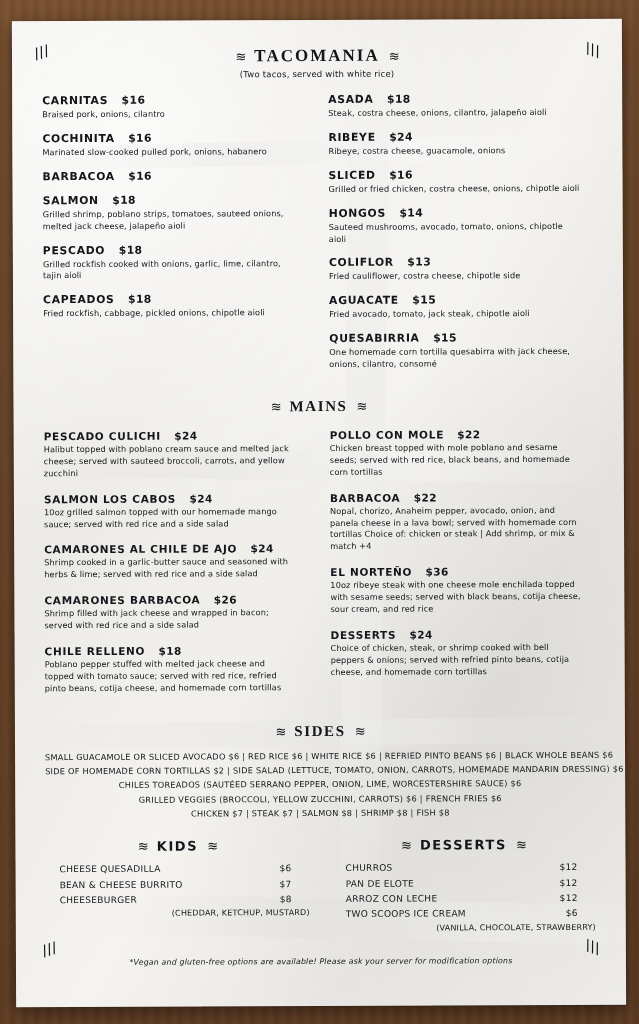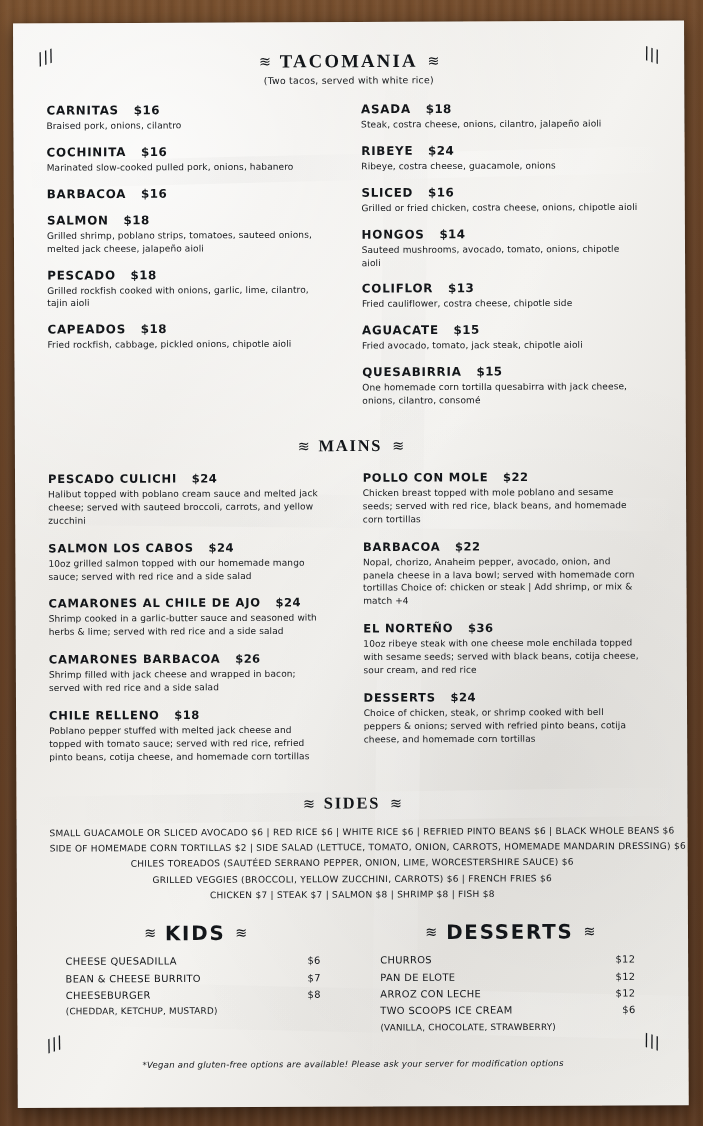--- a/index.html
+++ b/index.html
@@ -148,40 +148,41 @@
   .bottom-cols {
     display: flex;
     gap: 22px;
     margin-top: 18px;
   }
   .bottom-cols .col { width: 50%; }
   .small-title {
     text-align: right;
     font-weight: 700;
     letter-spacing: 1.6px;
-    font-size: 18px;
+    font-size: 13px;
   }
   .price-list {
     margin-top: 8px;
     font-size: 9px;
     letter-spacing: .3px;
   }
   .price-row {
     display: flex;
     justify-content: space-between;
     padding: 0 18px 0 14px;
     line-height: 1.7;
   }
   .price-row .n { }
   .price-row .p { }
   .note-row {
     padding-left: 14px;
     font-size: 8px;
     line-height: 1.6;
     letter-spacing: .2px;
+    text-align: right;
   }
   .footnote {
     margin-top: 22px;
     text-align: center;
     font-size: 7.8px;
     font-style: italic;
     letter-spacing: .2px;
   }
   .mains-head { margin-top: 16px; }
   .sides-head { margin-top: 16px; }

